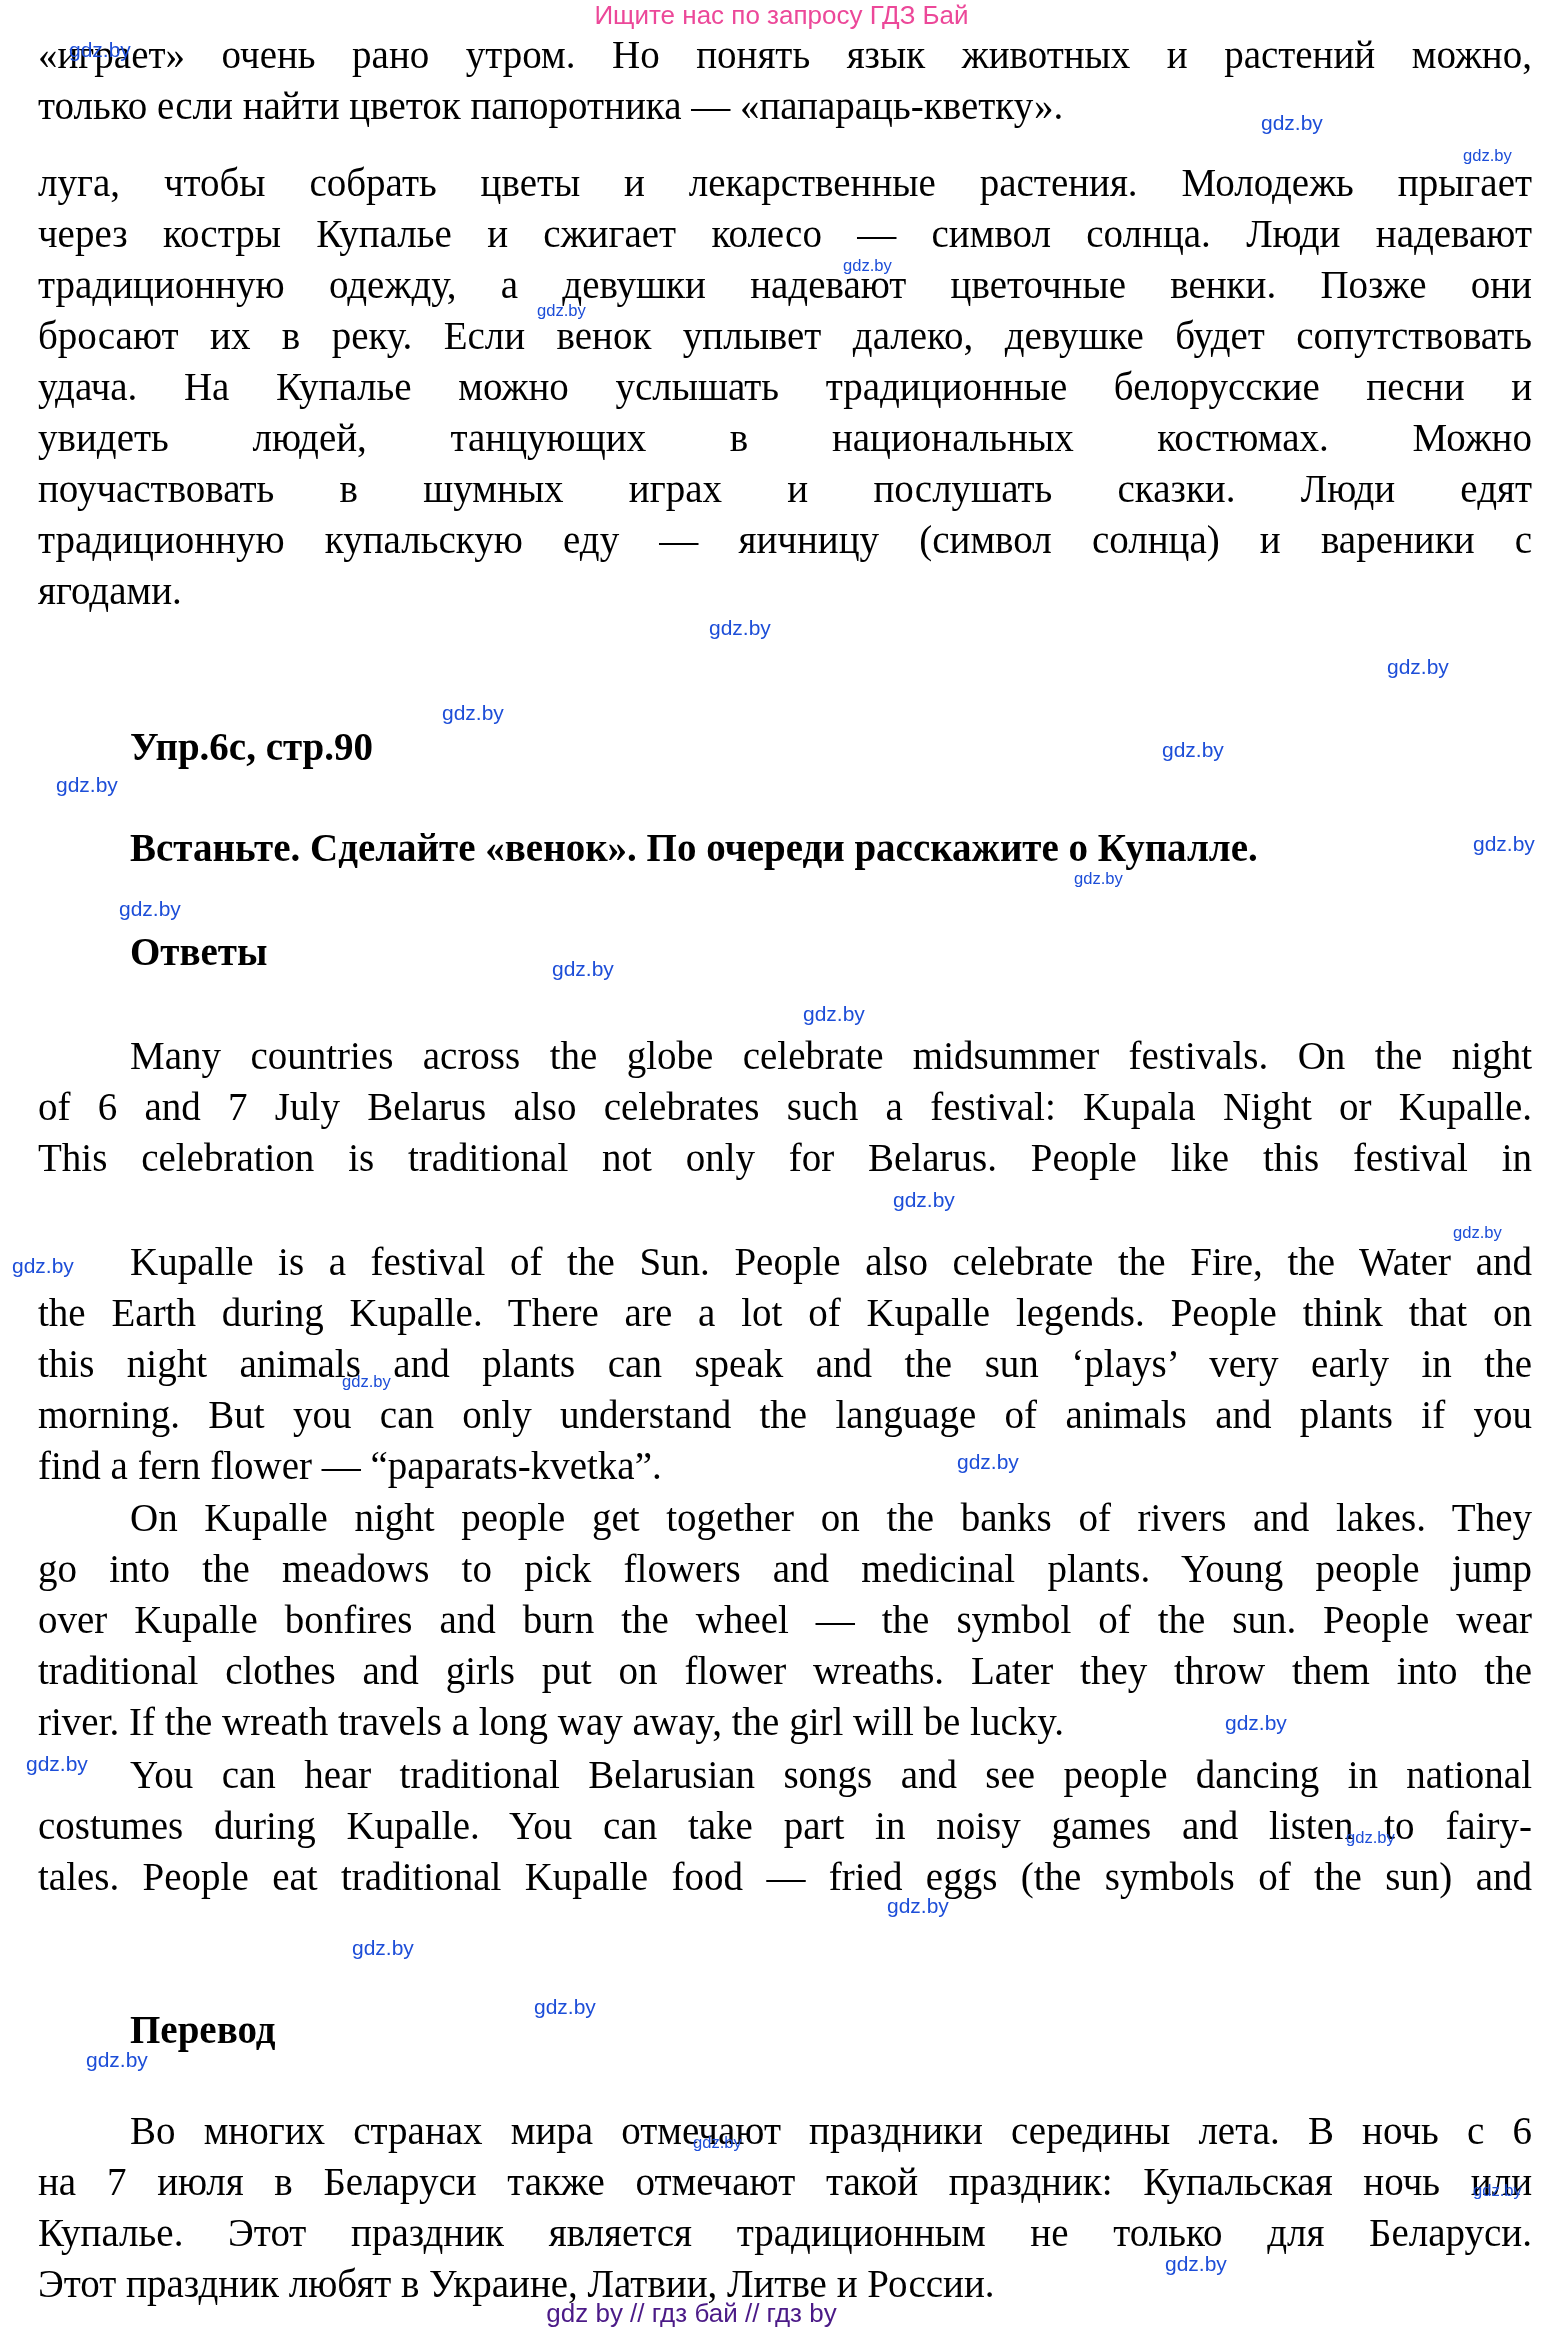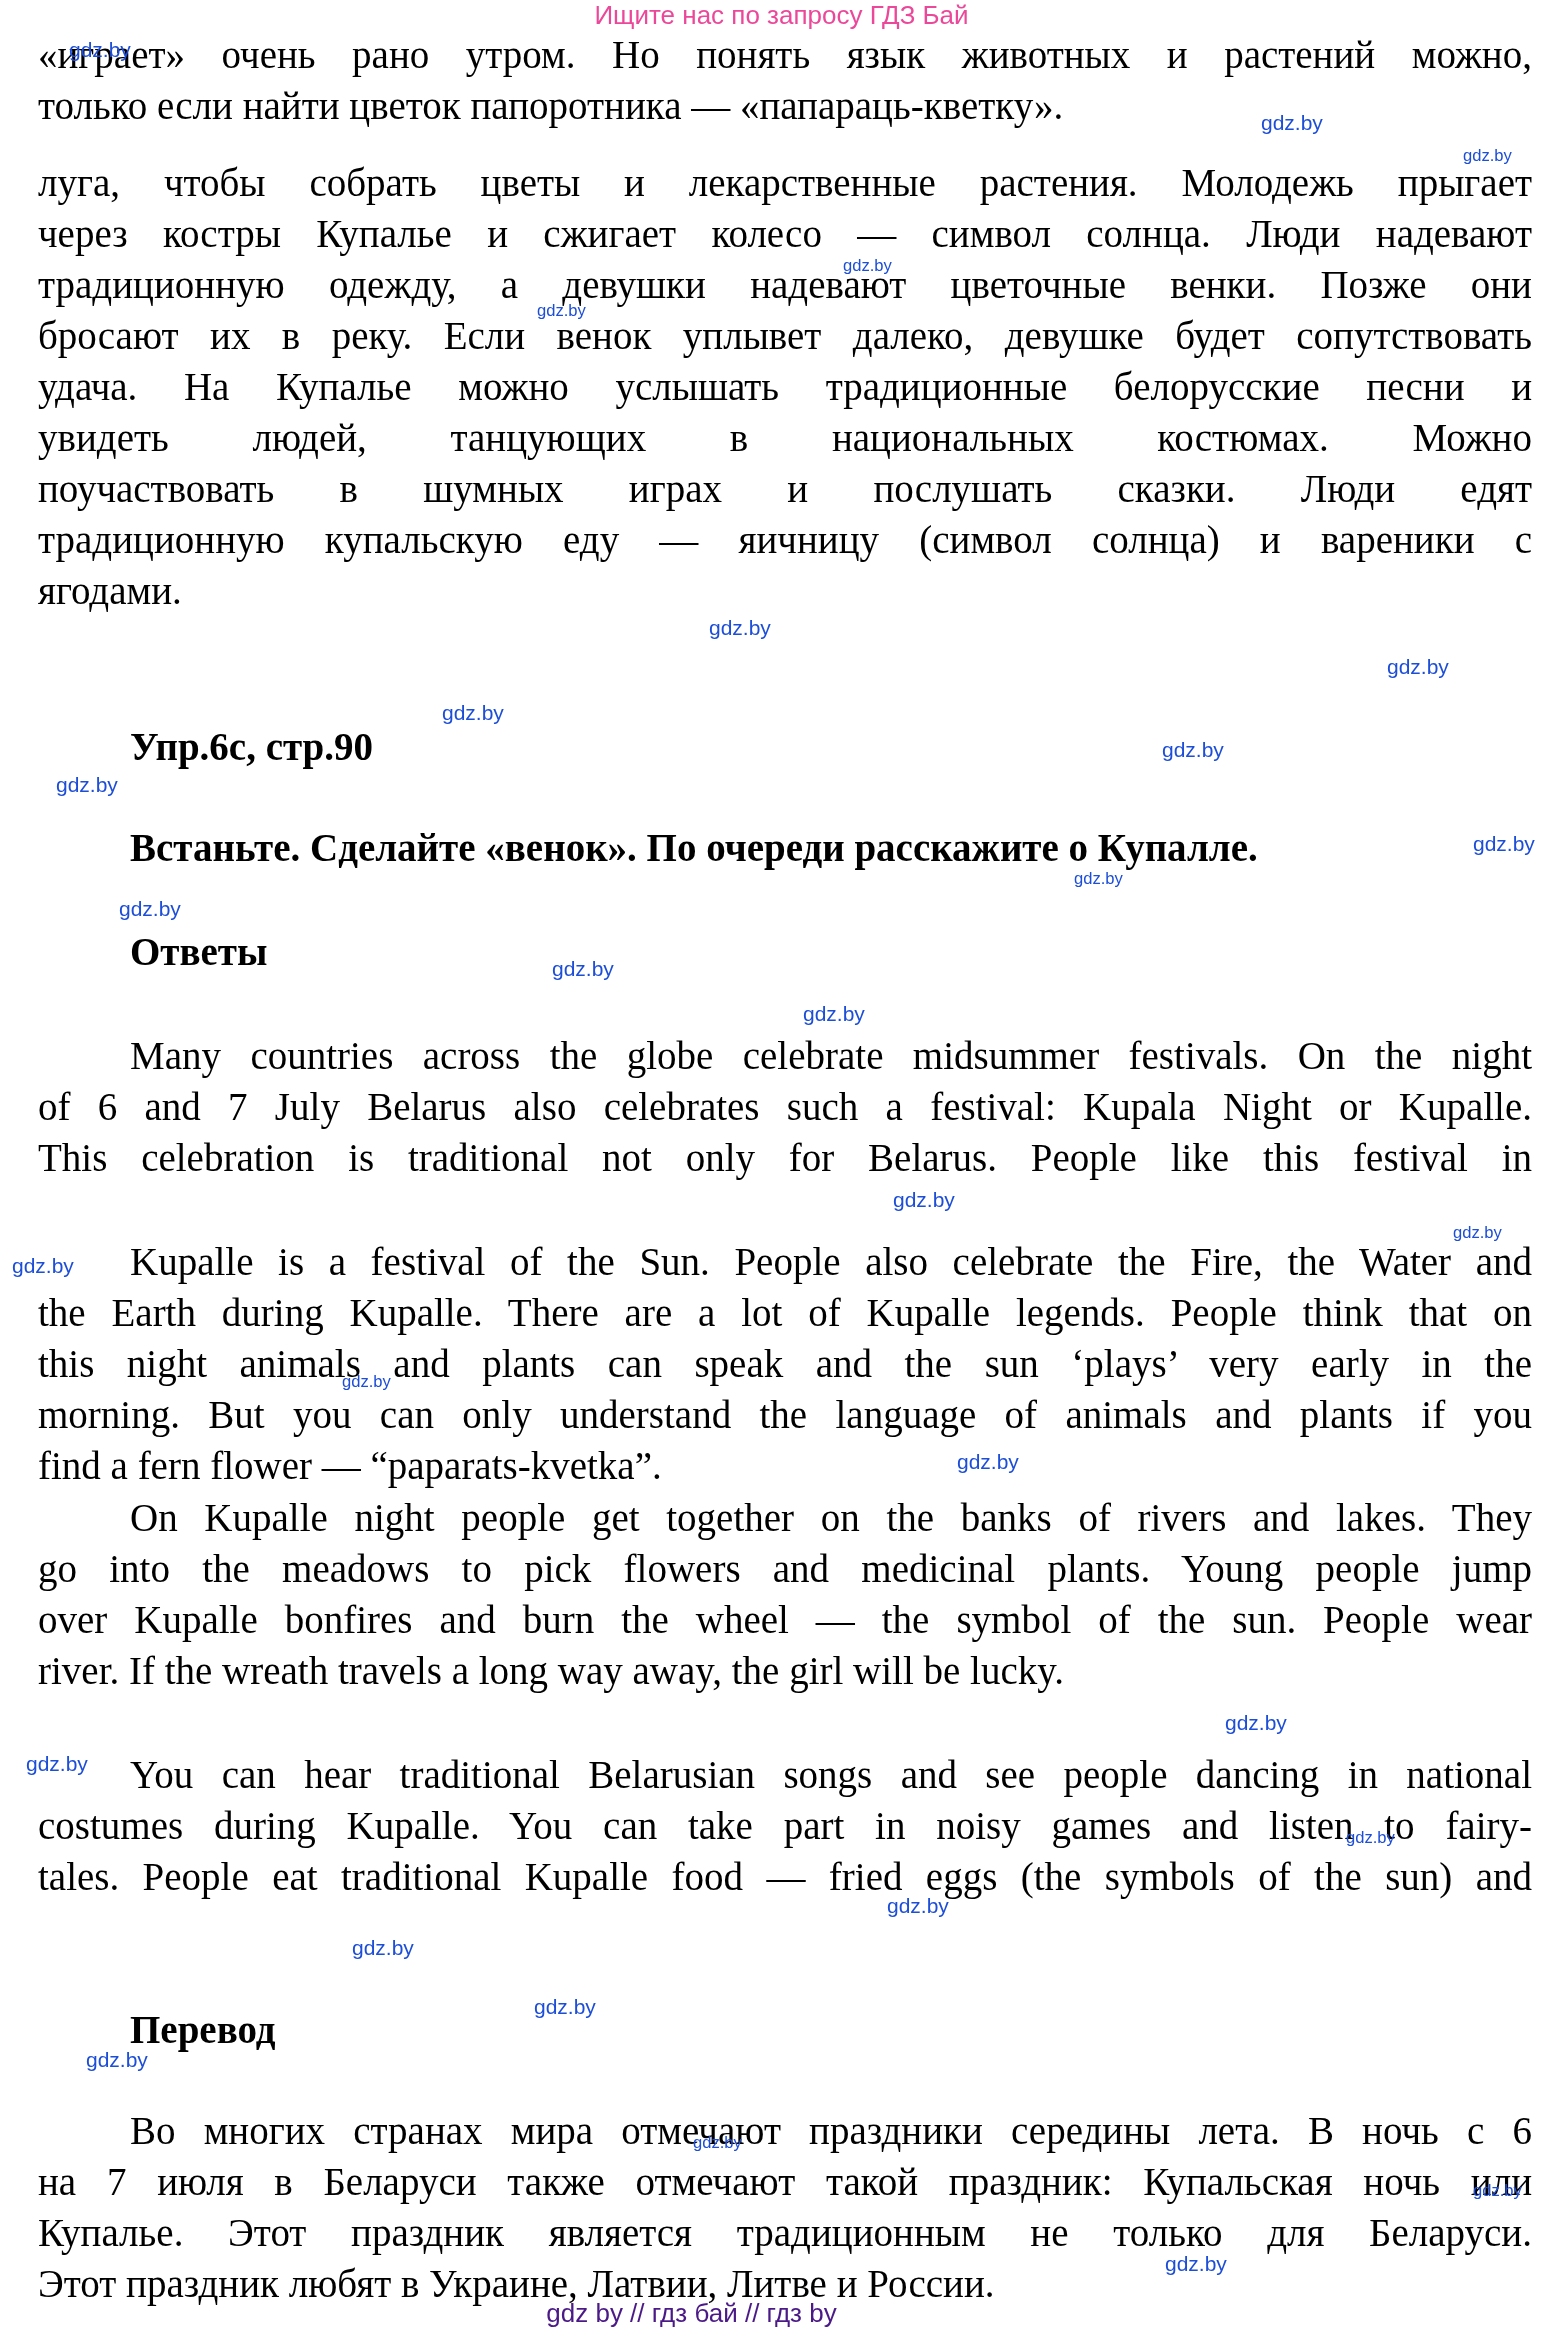--- a/index.html
+++ b/index.html
@@ -58,20 +58,21 @@
   <span class="ln">the Earth during Kupalle. There are a lot of Kupalle legends. People think that on</span>
   <span class="ln">this night animals and plants can speak and the sun ‘plays’ very early in the</span>
   <span class="ln">morning. But you can only understand the language of animals and plants if you</span>
   <span class="ln last">find a fern flower — “paparats-kvetka”.</span>
 </div>
 
 <div class="block para" style="top:1492px;">
   <span class="ln ind">On Kupalle night people get together on the banks of rivers and lakes. They</span>
   <span class="ln">go into the meadows to pick flowers and medicinal plants. Young people jump</span>
   <span class="ln">over Kupalle bonfires and burn the wheel — the symbol of the sun. People wear</span>
+  <span class="ln">traditional clothes and girls put on flower wreaths. Later they throw them into the</span>
   <span class="ln last">river. If the wreath travels a long way away, the girl will be lucky.</span>
 </div>
 
 <div class="block para" style="top:1749px;">
   <span class="ln ind">You can hear traditional Belarusian songs and see people dancing in national</span>
   <span class="ln">costumes during Kupalle. You can take part in noisy games and listen to fairy-</span>
   <span class="ln">tales. People eat traditional Kupalle food — fried eggs (the symbols of the sun) and</span>
 </div>
 
 <div class="heading" style="top:2004px;">Перевод</div>

